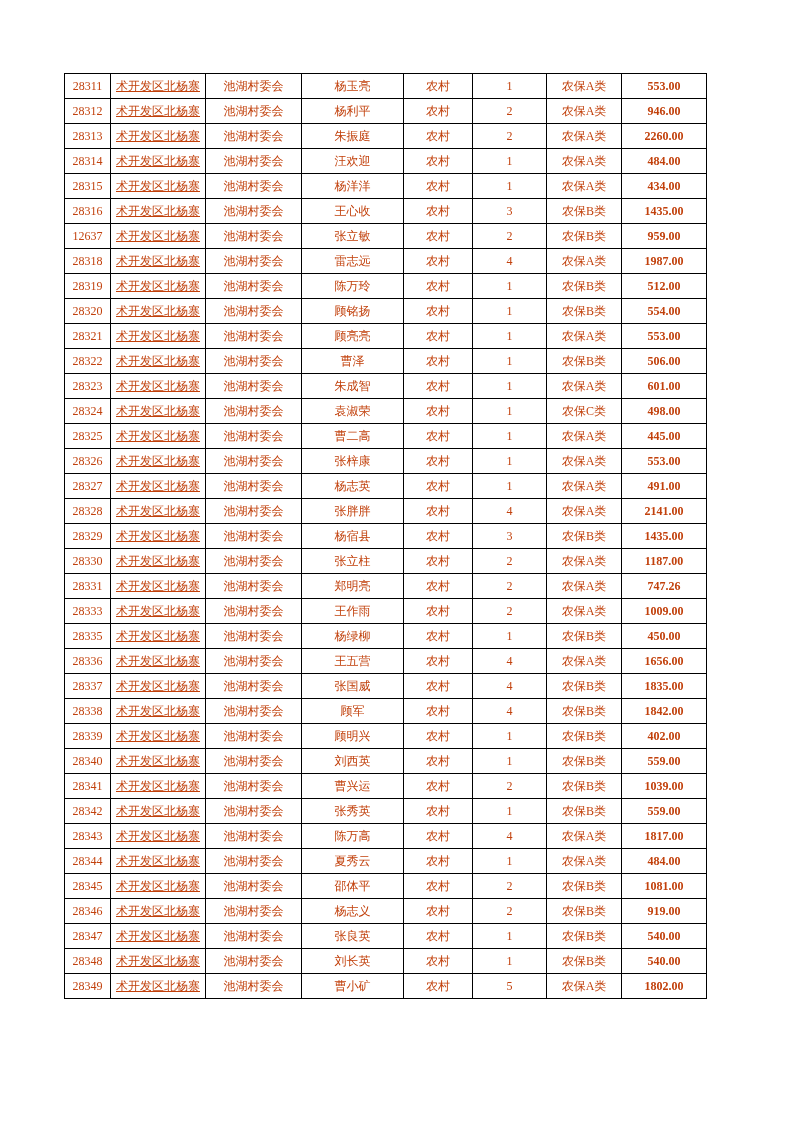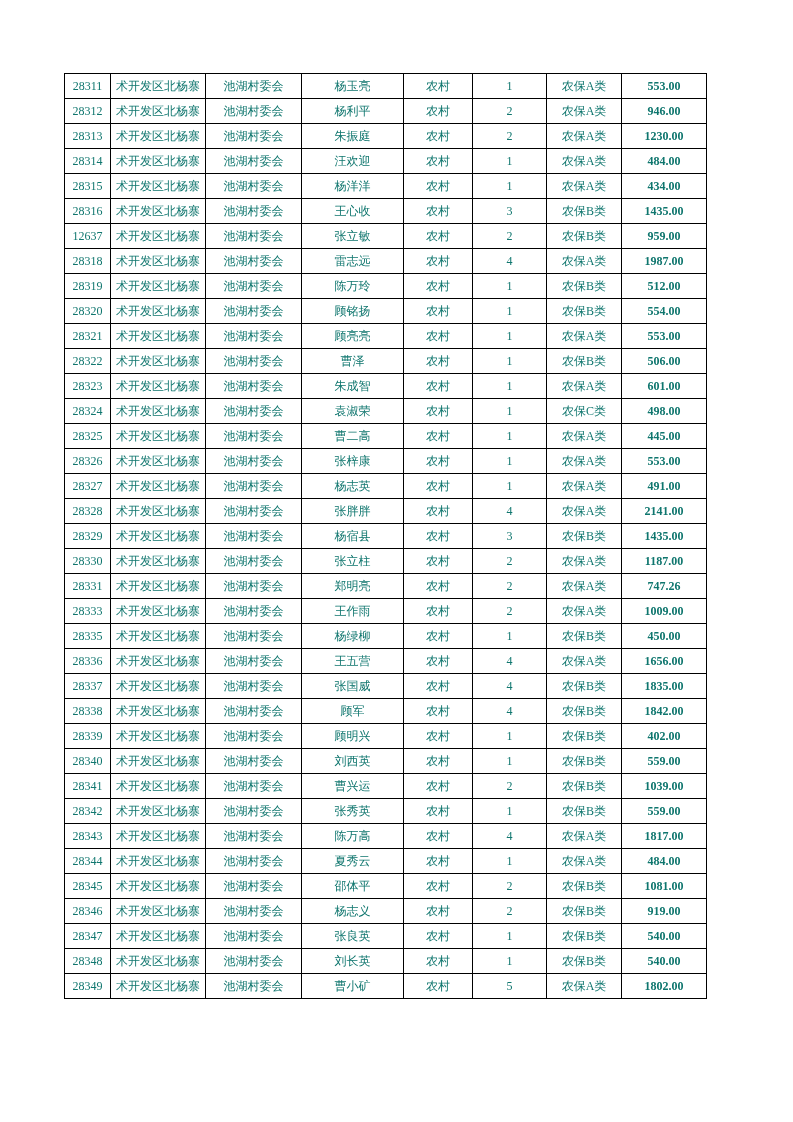--- a/index.html
+++ b/index.html
@@ -7,21 +7,21 @@
     padding: 0;
     background: #ffffff;
   }
   .page {
     position: relative;
     width: 793px;
     height: 1122px;
     background: #ffffff;
     overflow: hidden;
     font-family: "Liberation Serif", "DejaVu Serif", serif;
-    color: #0f766e;
+    color: #c2410c;
   }
   table.data-table {
     position: absolute;
     left: 64px;
     top: 73px;
     width: 642px;
     border-collapse: collapse;
     table-layout: fixed;
   }
   table.data-table td {
@@ -31,20 +31,21 @@
     text-align: center;
     vertical-align: middle;
     font-size: 12px;
     line-height: 24px;
     white-space: nowrap;
     overflow: hidden;
   }
   td.col-district {
     font-size: 13px;
     letter-spacing: 0px;
+    text-decoration: underline;
   }
   td.col-amount {
     font-size: 12px;
     font-weight: bold;
   }
 </style>
 </head>
 <body>
 
 <div class="page">
@@ -81,21 +82,21 @@
           <td class="col-amount">946.00</td>
         </tr>
         <tr>
           <td class="col-id">28313</td>
           <td class="col-district">术开发区北杨寨</td>
           <td class="col-committee">池湖村委会</td>
           <td class="col-name">朱振庭</td>
           <td class="col-residence_type">农村</td>
           <td class="col-count">2</td>
           <td class="col-category">农保A类</td>
-          <td class="col-amount">1230.00</td>
+          <td class="col-amount">2260.00</td>
         </tr>
         <tr>
           <td class="col-id">28314</td>
           <td class="col-district">术开发区北杨寨</td>
           <td class="col-committee">池湖村委会</td>
           <td class="col-name">汪欢迎</td>
           <td class="col-residence_type">农村</td>
           <td class="col-count">1</td>
           <td class="col-category">农保A类</td>
           <td class="col-amount">484.00</td>

